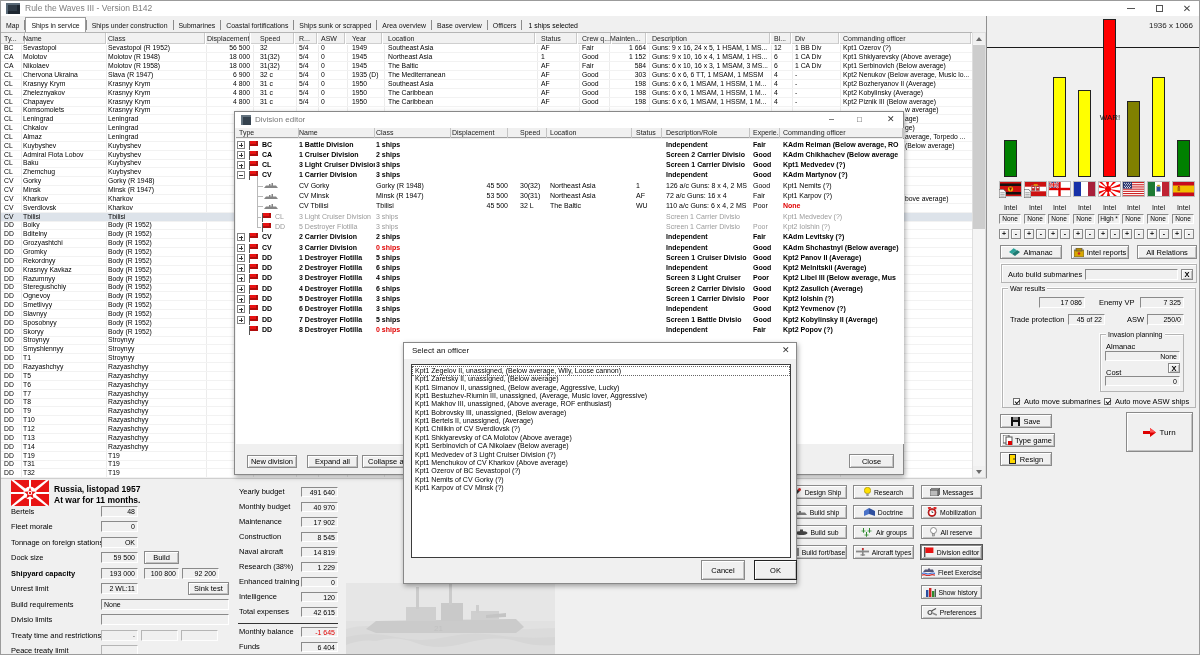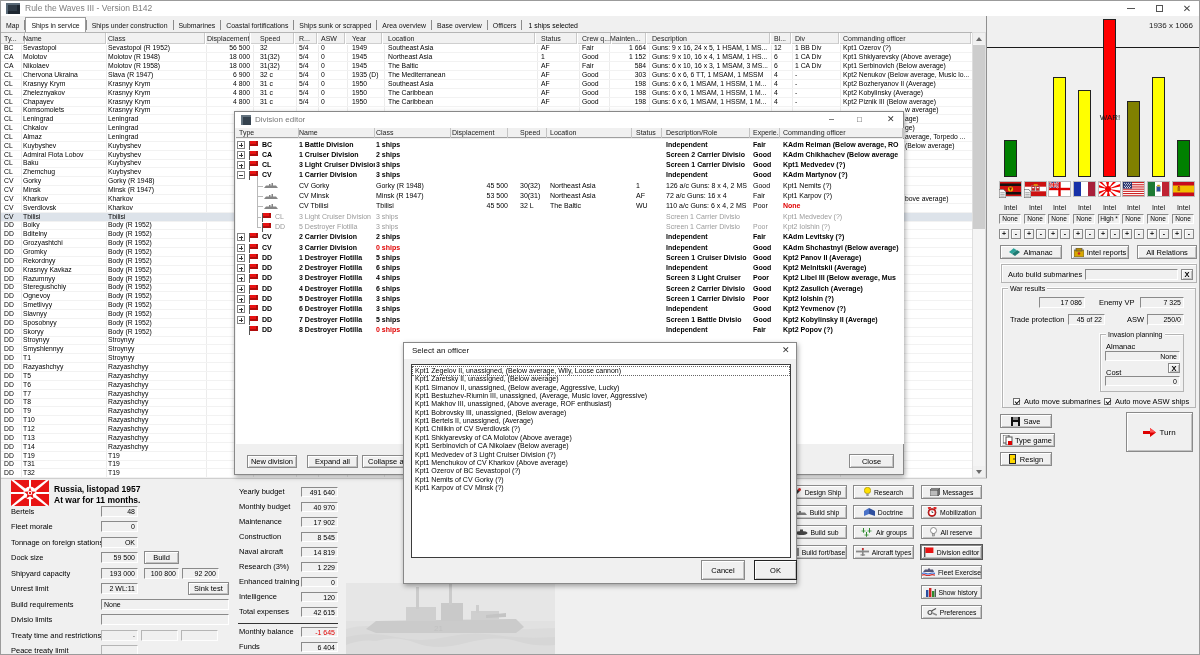--- a/index.html
+++ b/index.html
@@ -849,21 +849,21 @@
         </div>
         <div class="stat-label" style="top: 58px;">Tonnage on foreign stations</div>
         <div class="sunken abs" style="left: 100px; top: 58px; width: 37px; height: 11px;">
           <span class="v">OK</span>
         </div>
         <div class="stat-label" style="top: 73px;">Dock size</div>
         <div class="sunken abs" style="left: 100px; top: 73px; width: 37px; height: 11px;">
           <span class="v">59 500</span>
         </div>
         <div class="win-btn abs" style="left: 143px; top: 72px; width: 35px; height: 13px;">Build</div>
-        <div class="stat-label" style="top: 89px;">Shipyard capacity</div>
+        <div class="stat-label" style="top: 89px; font-weight: bold;">Shipyard capacity</div>
         <div class="sunken abs" style="left: 100px; top: 89px; width: 37px; height: 11px;">
           <span class="v">193 000</span>
         </div>
         <div class="sunken abs" style="left: 143px; top: 89px; width: 35px; height: 11px;">
           <span class="v">100 800</span>
         </div>
         <div class="sunken abs" style="left: 181px; top: 89px; width: 37px; height: 11px;">
           <span class="v">92 200</span>
         </div>
         <div class="stat-label" style="top: 104px;">Unrest limit</div>
@@ -908,21 +908,21 @@
           <span class="v">17 902</span>
         </div>
         <div class="bud-label" style="top: 53px;">Construction</div>
         <div class="bud-box sunken" style="top: 53px;">
           <span class="v">8 545</span>
         </div>
         <div class="bud-label" style="top: 68px;">Naval aircraft</div>
         <div class="bud-box sunken" style="top: 68px;">
           <span class="v">14 819</span>
         </div>
-        <div class="bud-label" style="top: 83px;">Research (3%)</div>
+        <div class="bud-label" style="top: 83px;">Research (38%)</div>
         <div class="bud-box sunken" style="top: 83px;">
           <span class="v">1 229</span>
         </div>
         <div class="bud-label" style="top: 98px;">Enhanced training</div>
         <div class="bud-box sunken" style="top: 98px;">
           <span class="v">0</span>
         </div>
         <div class="bud-label" style="top: 113px;">Intelligence</div>
         <div class="bud-box sunken" style="top: 113px;">
           <span class="v">120</span>

